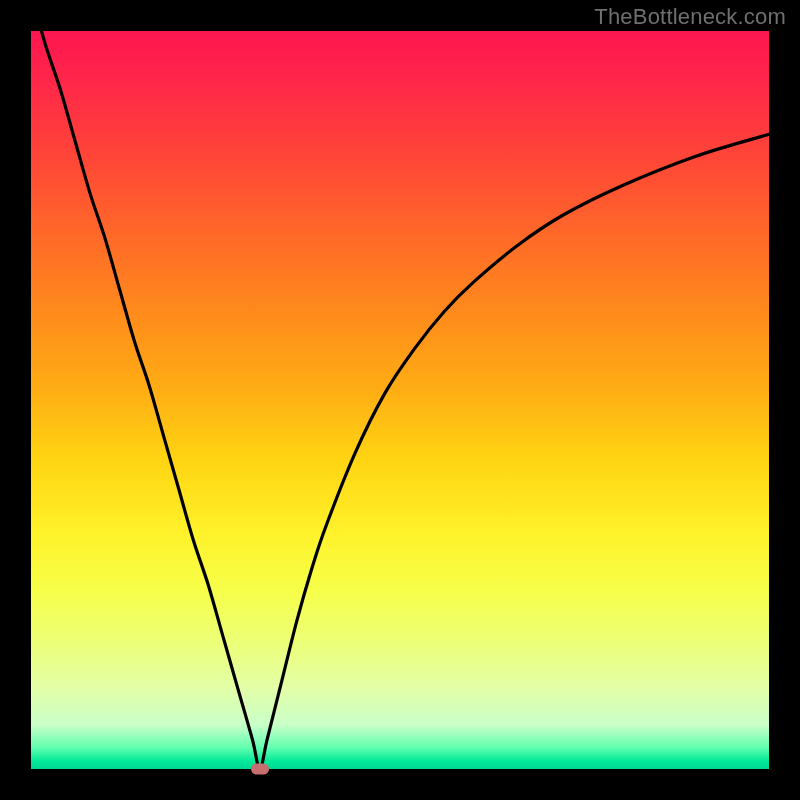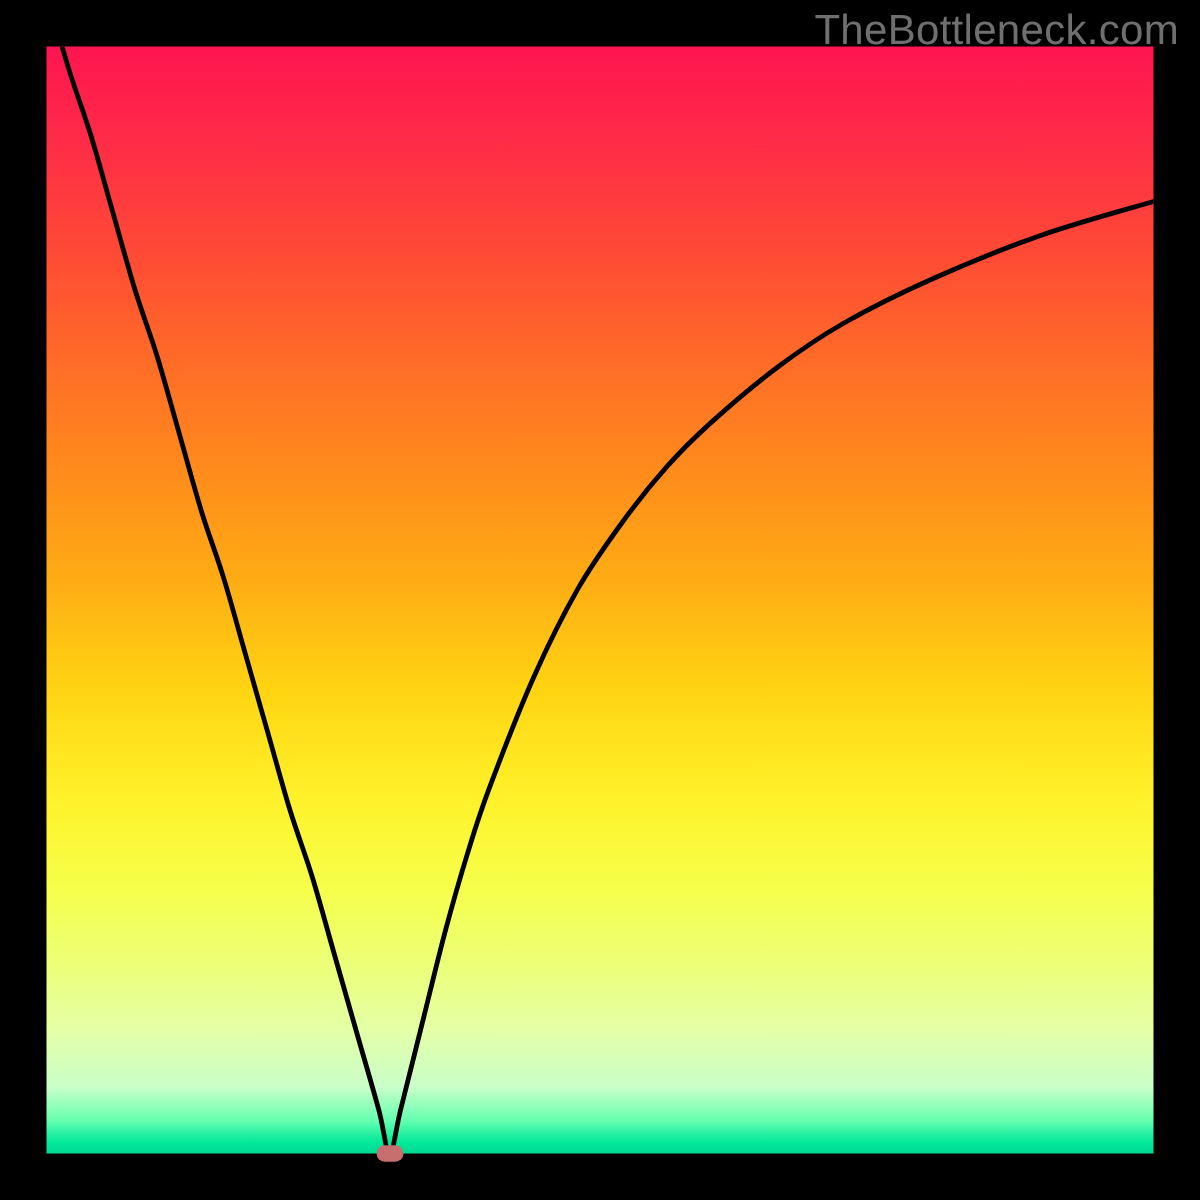--- a/index.html
+++ b/index.html
@@ -15,21 +15,21 @@
     position: relative;
     width: 800px;
     height: 800px;
     background: #000;
   }
   .watermark {
     position: absolute;
     top: 4px;
     right: 14px;
     color: #6f6f6f;
-    font-size: 28px;
+    font-size: 22px;
     font-weight: 500;
     font-family: Arial, Helvetica, sans-serif;
     letter-spacing: 0.2px;
     z-index: 10;
   }
   .plot-area {
     position: absolute;
     left: 31px;
     top: 31px;
     width: 738px;

